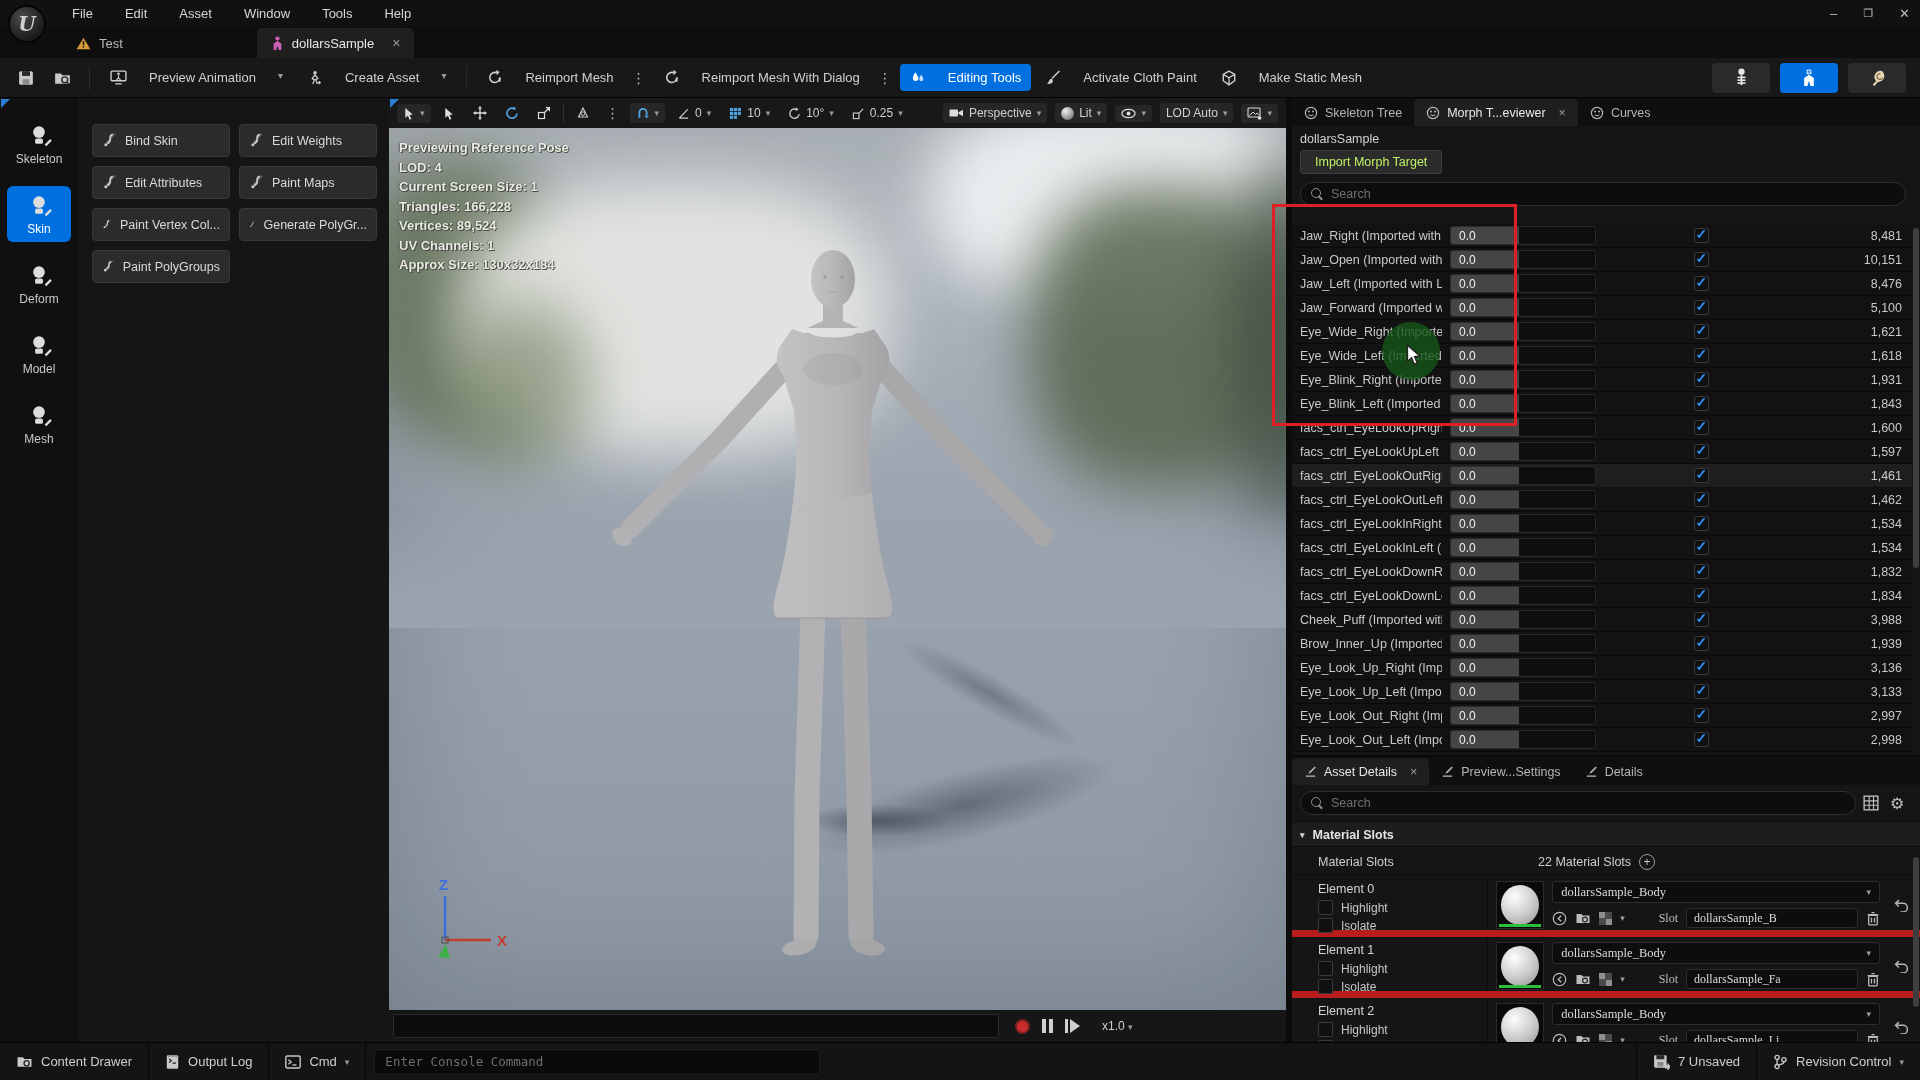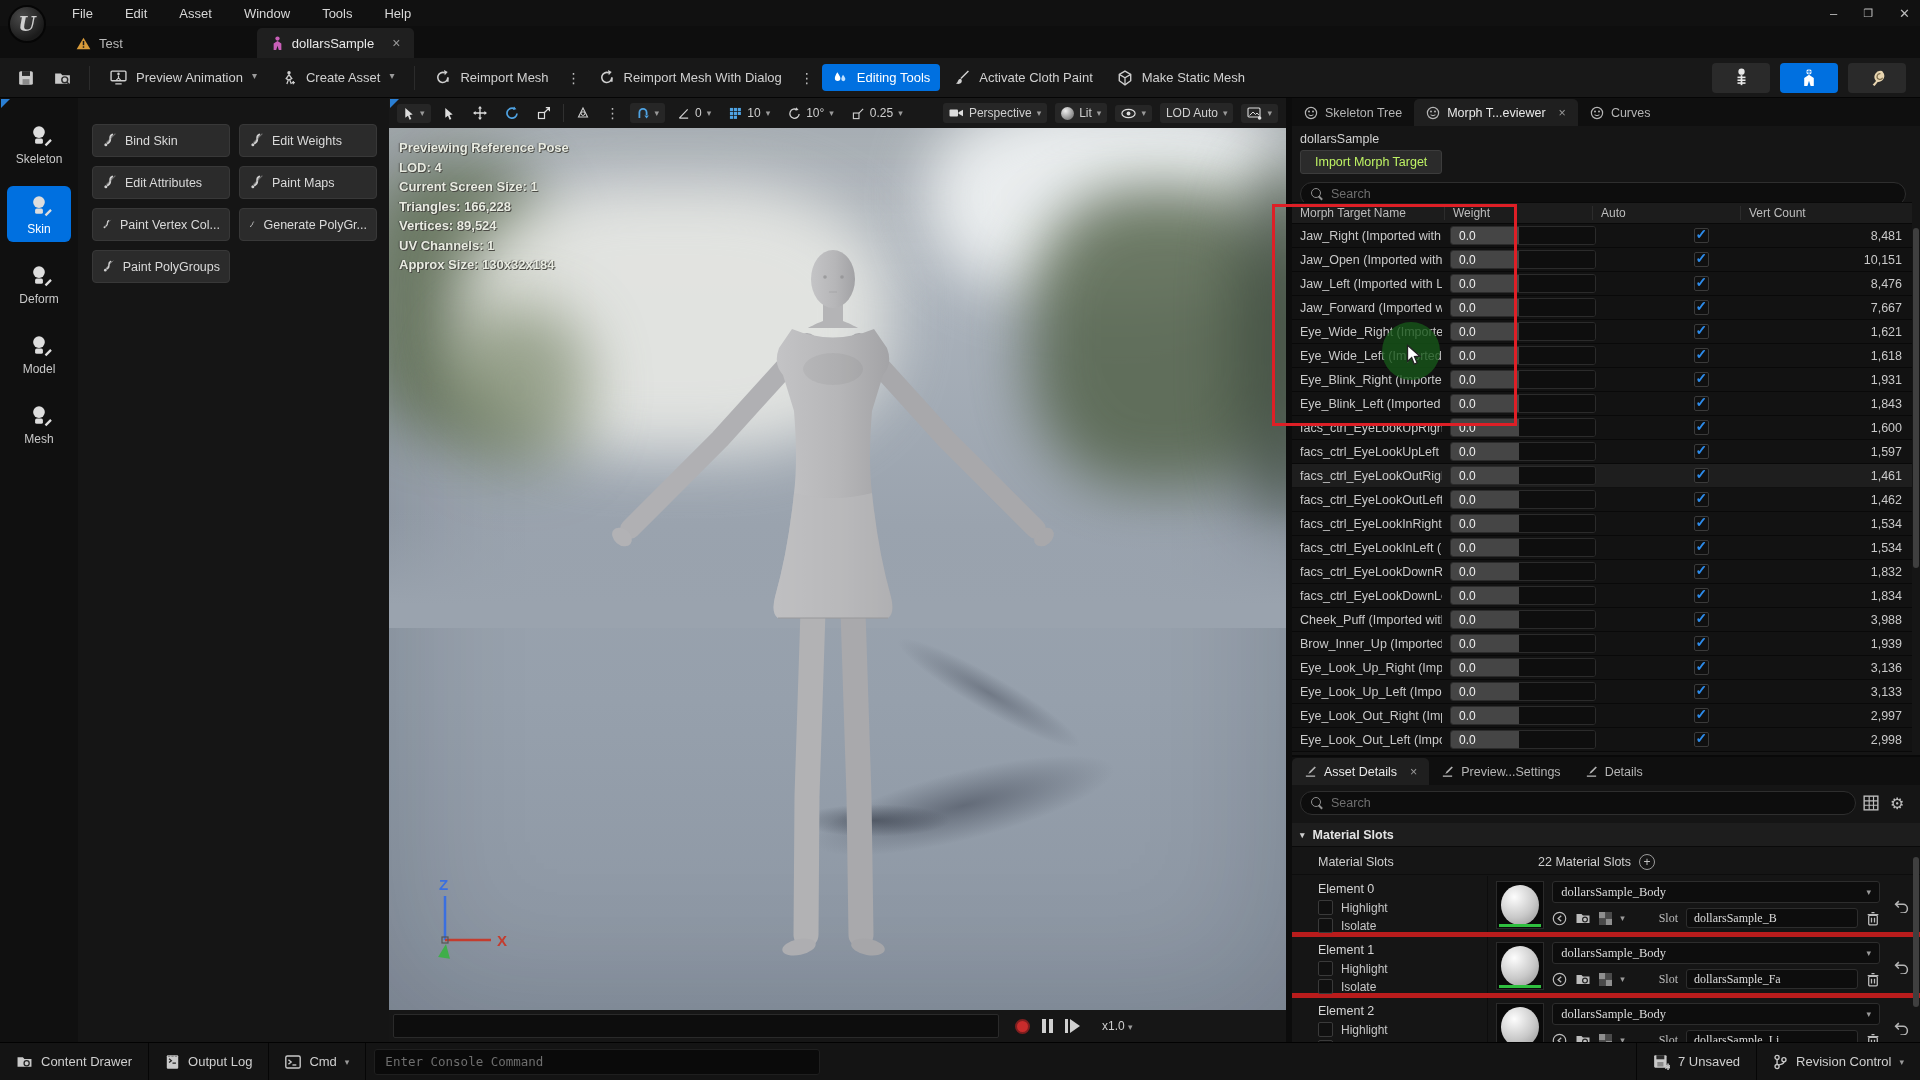--- a/index.html
+++ b/index.html
@@ -20,21 +20,21 @@
   
   .tabrow { position:absolute; left:0; top:26px; right:0; height:32px; background:#0e0e0e; display:flex; align-items:flex-end; padding-left:62px; }
   .tab { height:30px; display:flex; align-items:center; gap:8px; padding:0 14px; color:#b9b9b9; font-size:13px; border-radius:5px 5px 0 0; }
   .tab .close { display:none; color:#9a9a9a; font-size:14px; margin-left:10px; }
   .tab.closable .close { display:inline; }
   .tab.active { background:#1f1f1f; color:#e8e8e8; }
   .tab + .tab { margin-left:120px; }
 
   
   .toolbar { position:absolute; left:0; top:58px; right:0; height:40px; background:#181818; display:flex; align-items:center; gap:4px; padding-left:10px; border-bottom:1px solid #050505; }
-  .tbtn { display:flex; gap:9px; padding:6px 10px; border-radius:4px; color:#d0d0d0; font-size:13px; white-space:nowrap; }
+  .tbtn { display:flex; gap:22px; padding:6px 10px; border-radius:4px; color:#d0d0d0; font-size:13px; white-space:nowrap; }
   .tbtn .chev { font-size:10px; color:#9a9a9a; }
   .tbtn.primary { background:#0070e0; color:#fff; }
   .kebab { color:#bdbdbd; padding:0 4px; font-size:14px; }
   .tsep { width:1px; height:24px; background:#2b2b2b; margin:0 6px; }
   .tb-right { position:absolute; right:14px; top:5px; display:flex; gap:10px; }
   .mode-btn { width:58px; height:30px; border-radius:4px; background:#2a2a2a; display:flex; align-items:center; justify-content:center; }
   .mode-btn.active { background:#0070e0; }
 
   
   .left-wrap { position:absolute; left:0; top:98px; width:389px; bottom:38px; background:#151515; }
@@ -95,21 +95,21 @@
   .mrow .auto-cell { width:210px; display:flex; justify-content:center; }
   .mrow .verts { width:96px; text-align:right; color:#c9c9c9; font-size:12.5px; }
   .vscroll { position:absolute; right:1px; width:6px; border-radius:3px; background:#3f3f3f; }
 
   .panel-bottom { position:absolute; left:0; top:657px; right:0; bottom:0; overflow:hidden; border-top:2px solid #090909; }
   .pb-search-row { position:absolute; left:0; top:32px; right:0; height:28px; display:flex; align-items:center; }
   .sec-head { position:absolute; left:0; top:66px; right:0; height:24px; background:#1d1d1d; display:flex; align-items:center; gap:8px; padding-left:8px; color:#e3e3e3; font-weight:bold; font-size:12.5px; border-bottom:1px solid #0a0a0a; }
   .slots-row { position:absolute; left:0; top:92px; right:0; height:26px; display:flex; align-items:center; color:#cfcfcf; font-size:12.5px; border-bottom:1px solid #0d0d0d; }
   .slots-row .lcol { width:246px; padding-left:26px; }
   .mat-elements { position:absolute; left:0; top:119px; right:0; bottom:0; }
-  .mel { height:61px; display:flex; border-bottom:5px solid #b91c1c; }
+  .mel { height:61px; display:flex; border-bottom:7px solid #b91c1c; }
   .mel .lcol { width:246px; padding:6px 0 0 26px; border-right:1px solid #0d0d0d; }
   .mel .lbl { color:#d5d5d5; font-size:12.5px; margin-bottom:4px; }
   .mel .ckrow { display:flex; align-items:center; gap:8px; color:#c7c7c7; font-size:12px; margin-bottom:3px; }
   .mel .rcol { flex:1; display:flex; padding:5px 6px 0 8px; gap:8px;font-family:Liberation Serif, serif; }
   .thumb { width:48px; height:48px; background:#0a0a0a; border:1px solid #2a2a2a; position:relative; }
   .thumb .ball { position:absolute; left:4px; top:3px; width:38px; height:40px; border-radius:50%; background:radial-gradient(circle at 35% 30%, #fdfdfd, #c9c9c9 55%, #8e8e8e); }
   .thumb .uline { position:absolute; left:2px; bottom:1px; right:2px; height:3px; background:#2fbf3f; }
   .mat-ctl { flex:1; }
   .mat-dd { height:22px; background:#0d0d0d; border:1px solid #2d2d2d; border-radius:3px; display:flex; align-items:center; justify-content:space-between; padding:0 8px; color:#dcdcdc; font-size:12.5px; }
   .mat-icons { display:flex; align-items:center; gap:8px; margin-top:5px; color:#bdbdbd; font-size:12px; }
@@ -644,26 +644,20 @@
             <span>Curves</span>
 
           </div>
         </div>
       <div class="asset-name">dollarsSample</div>
       <div class="import-btn">Import Morph Target</div>
       <div class="search" style="left:8px;top:84px;width:606px">
         <span class="mag"></span>
         <input placeholder="Search" style="">
       </div>
-      <div class="mtable-head">
-        <span class="col-name">Morph Target Name</span>
-        <span class="col-weight">Weight</span>
-        <span class="col-auto">Auto</span>
-        <span class="col-verts">Vert Count</span>
-      </div>
       <div class="mrows">
 
           <div class="mrow">
             <span class="name">Jaw_Right (Imported with L</span>
             <span class="wctl">
               <span class="wval">0.0</span>
               <span class="wtrack"></span>
             </span>
             <span class="auto-cell">
               <span class="cb on"></span>
@@ -697,21 +691,21 @@
 
           <div class="mrow">
             <span class="name">Jaw_Forward (Imported w</span>
             <span class="wctl">
               <span class="wval">0.0</span>
               <span class="wtrack"></span>
             </span>
             <span class="auto-cell">
               <span class="cb on"></span>
             </span>
-            <span class="verts">7,667</span>
+            <span class="verts">5,100</span>
           </div>
 
           <div class="mrow">
             <span class="name">Eye_Wide_Right (Imported</span>
             <span class="wctl">
               <span class="wval">0.0</span>
               <span class="wtrack"></span>
             </span>
             <span class="auto-cell">
               <span class="cb on"></span>

